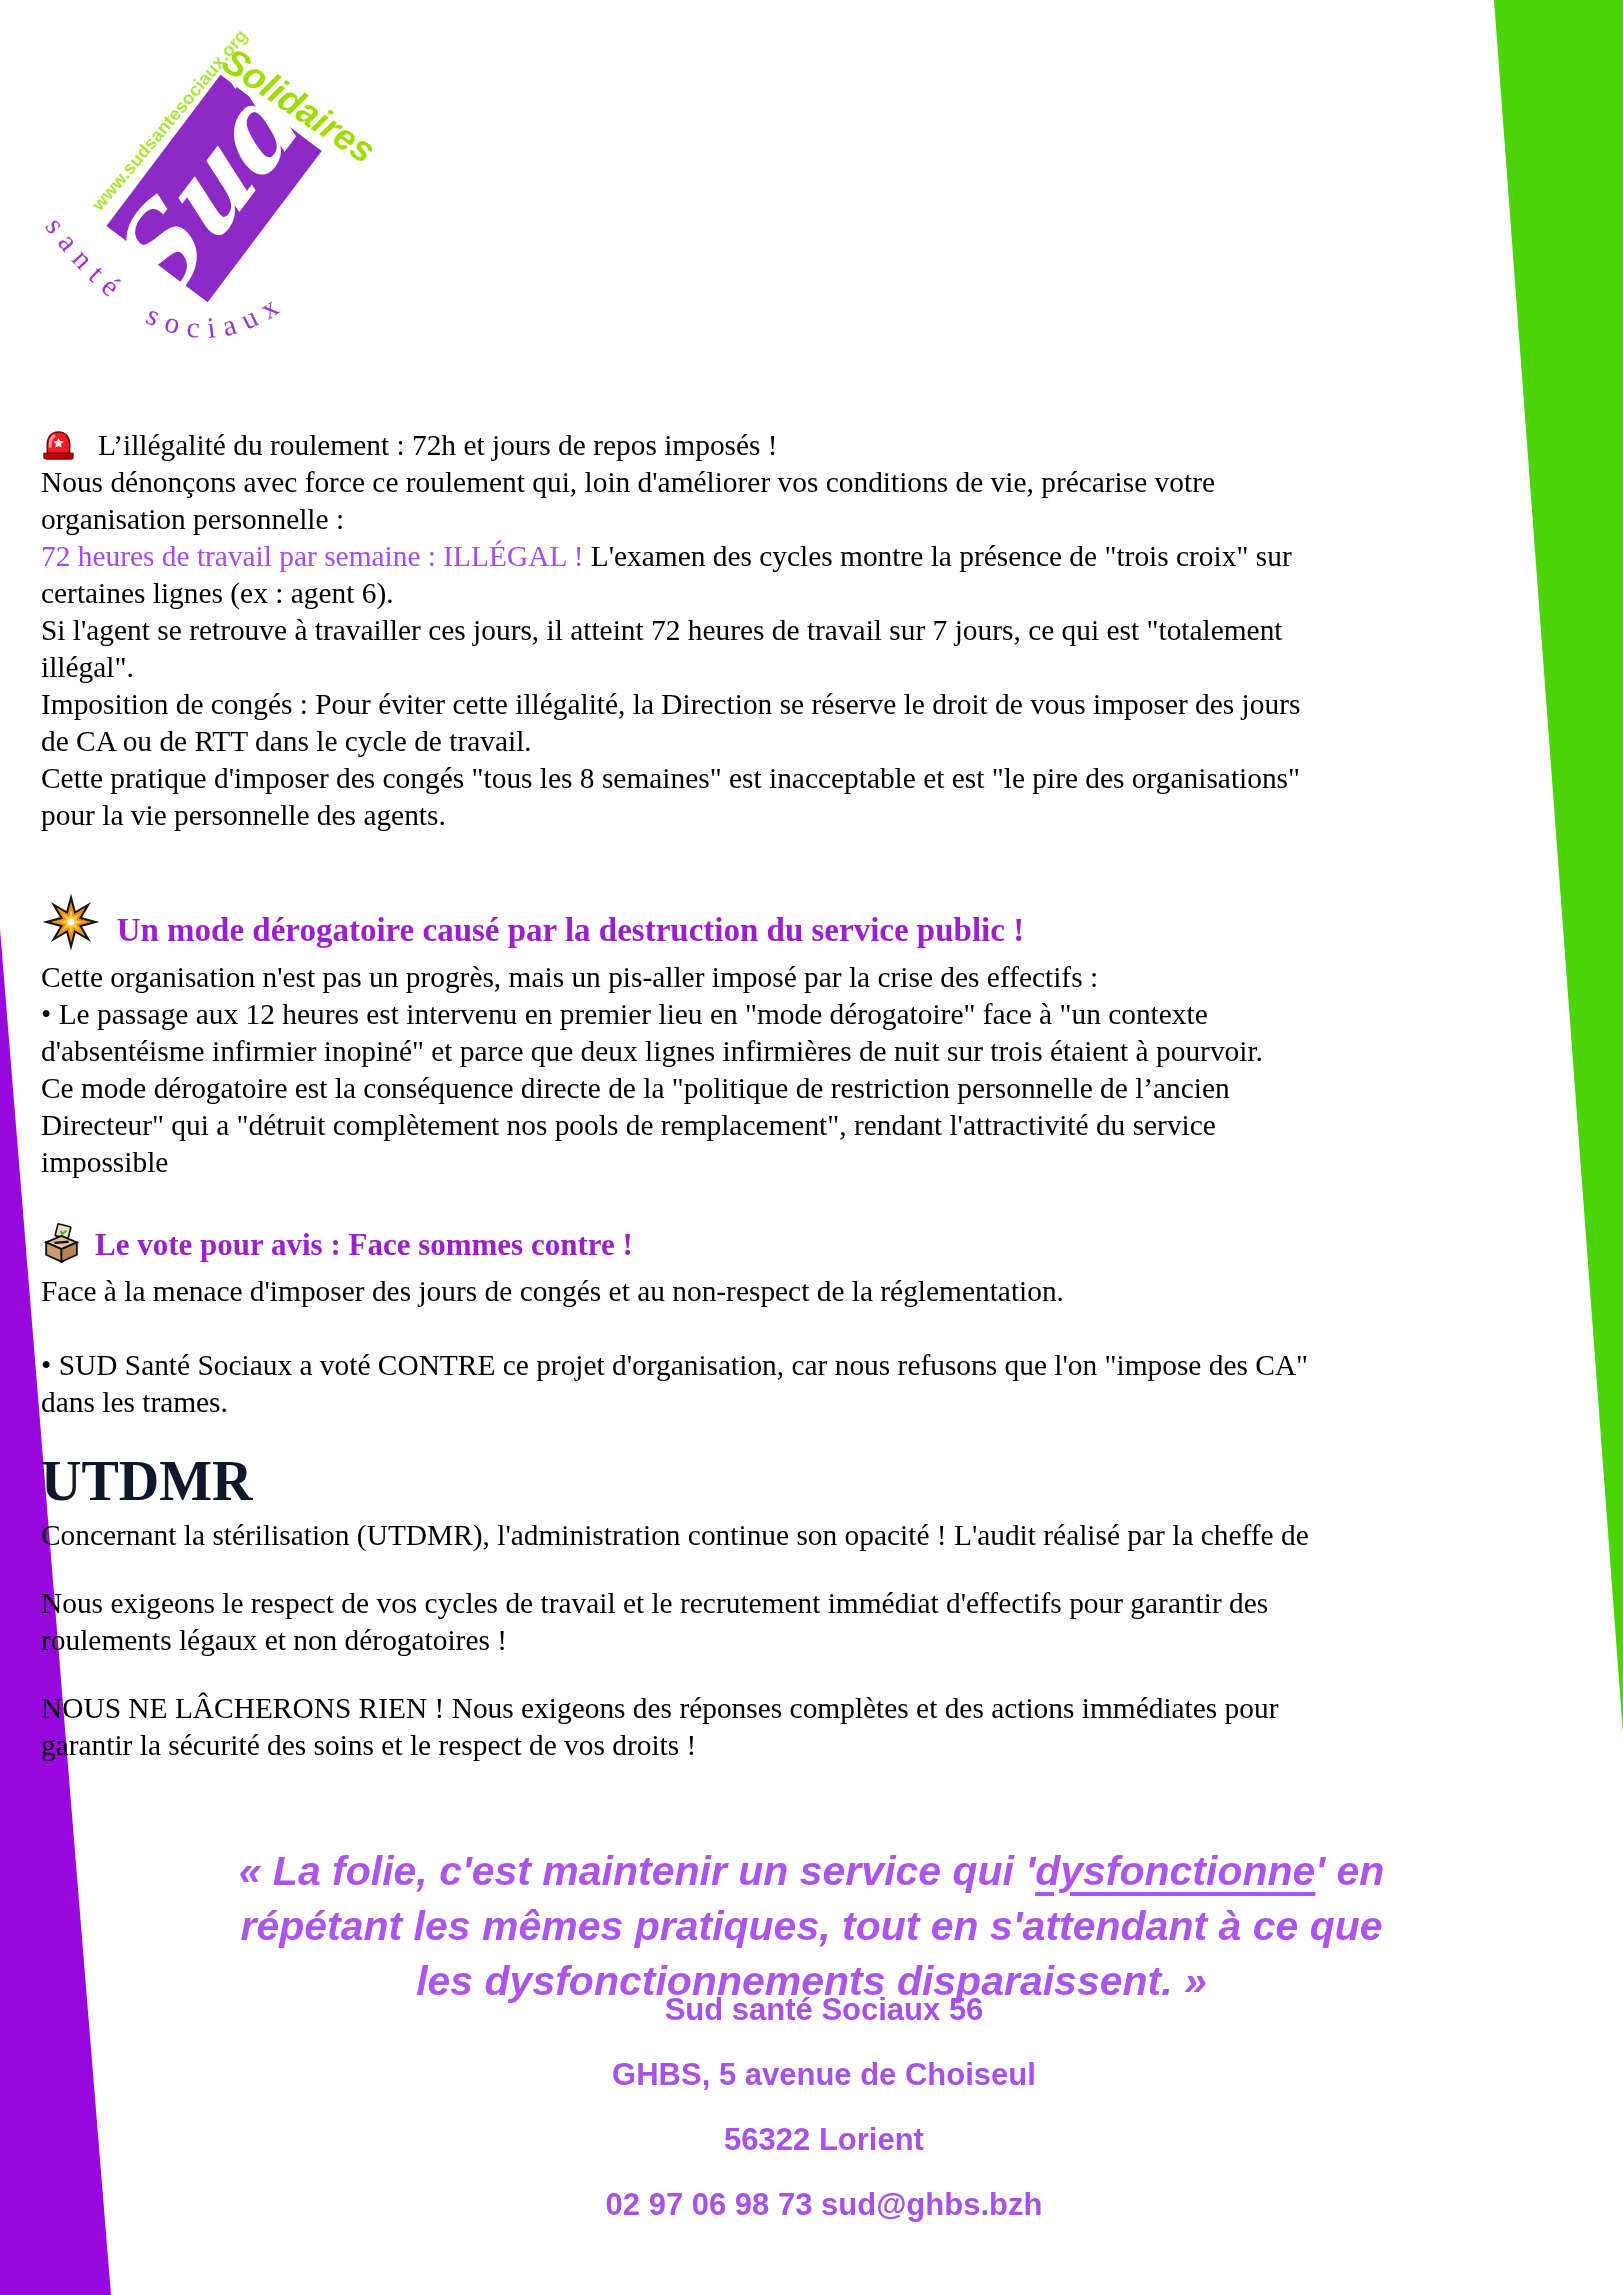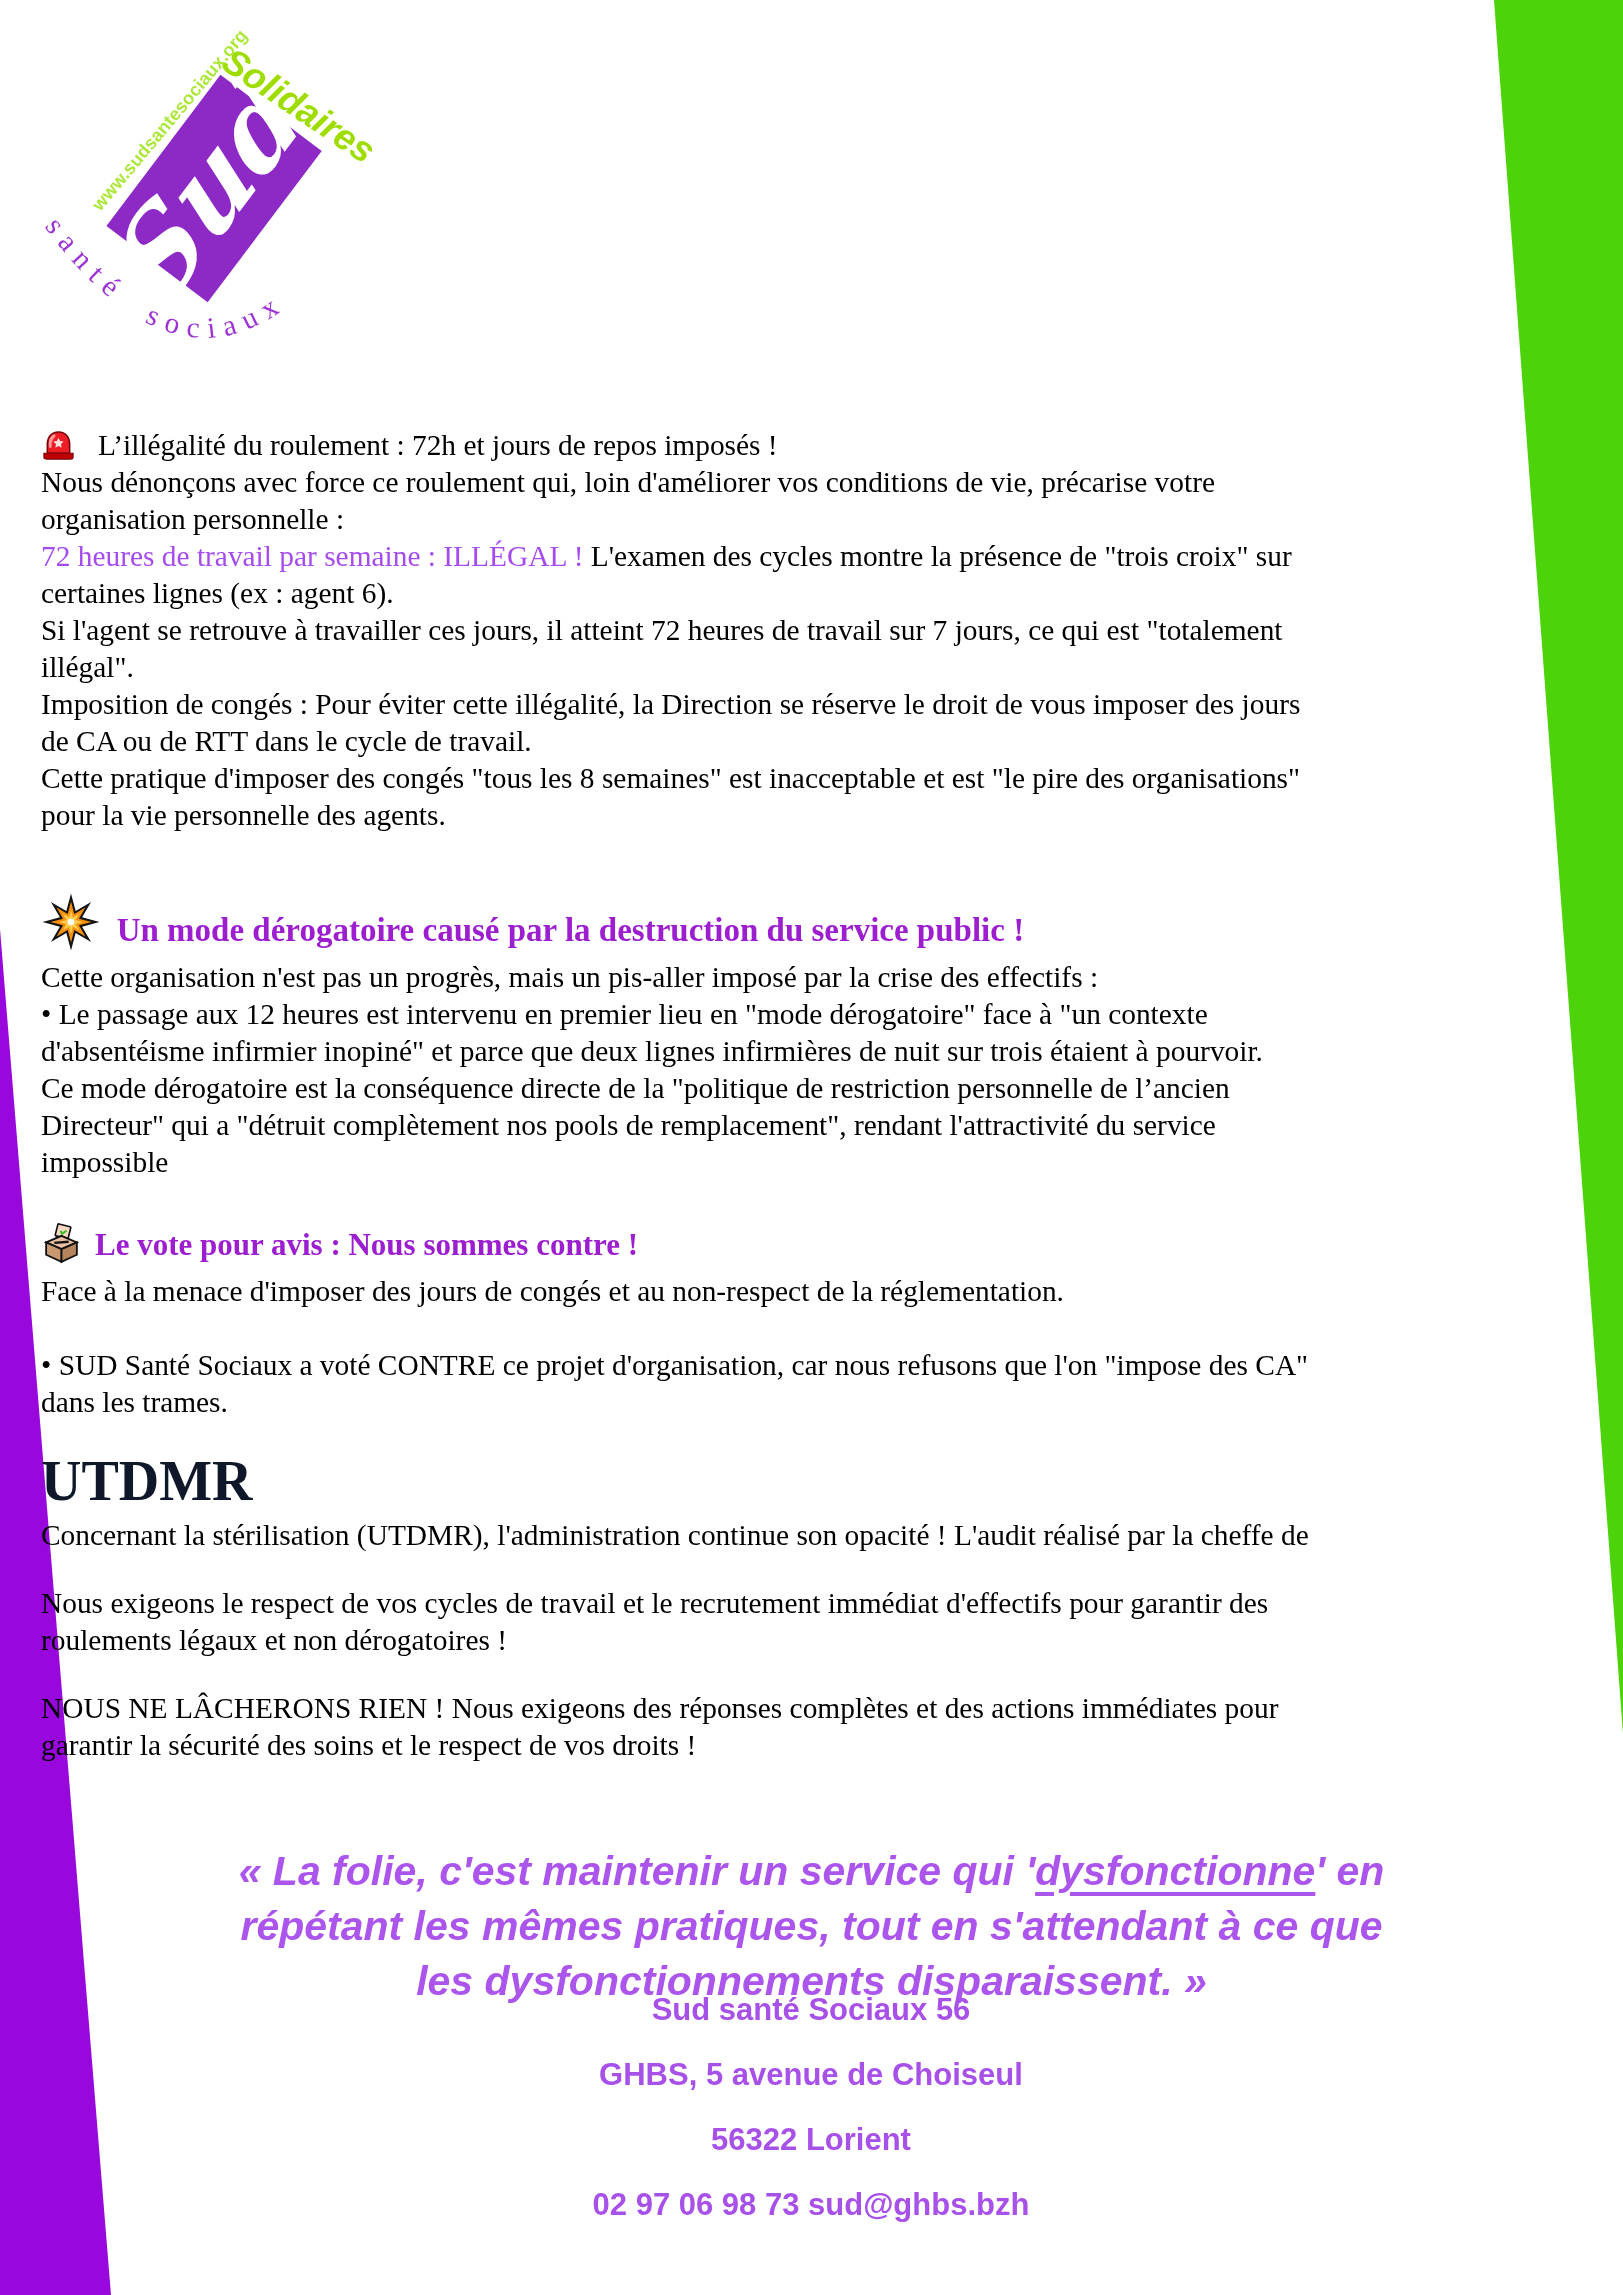--- a/index.html
+++ b/index.html
@@ -44,21 +44,21 @@
   .mt48 { margin-top:31px; }
 
   .quote {
     position:absolute; left:6.5px; top:1844px; width:1610px; text-align:center;
     font-family:"Liberation Sans", sans-serif; font-weight:bold; font-style:italic;
     font-size:41px; line-height:55px; color:#ab55ec;
   }
   .quote .under { text-decoration:underline; text-decoration-thickness:3.9px; text-underline-offset:6.5px; }
 
   .footer {
-    position:absolute; left:26px; top:1993px; width:1570px; text-align:center;
+    position:absolute; left:39px; top:1993px; width:1570px; text-align:center;
     font-family:"Liberation Sans", sans-serif; font-weight:bold;
     font-size:31px; line-height:34px; color:#a751e8;
   }
   .footer .f-line { margin-bottom:31px; }
 
   .icon { flex:0 0 auto; }
 </style>
 </head>
 <body>
 
@@ -122,21 +122,21 @@
 
     <div class="h-vote">
       <svg class="icon" width="41" height="43" viewBox="0 0 40 42">
         <rect x="15" y="2" width="13" height="12" rx="1" transform="rotate(14 21 8)" fill="#fcd9c4" stroke="#111111" stroke-width="1.6"></rect>
         <path d="M19 8 l2.2 2.5 3.5 -4" stroke="#35c021" stroke-width="2" fill="none" transform="rotate(14 21 8)"></path>
         <path d="M5 19 L20 12.5 L35 19 L20 25.5 Z" fill="#e9bfa4" stroke="#111111" stroke-width="1.8"></path>
         <path d="M13 19.4 L27 18.4" stroke="#111111" stroke-width="2.4"></path>
         <path d="M5 19 L5 31 L20 38 L20 25.5 Z" fill="#c99a72" stroke="#111111" stroke-width="1.8"></path>
         <path d="M35 19 L35 31 L20 38 L20 25.5 Z" fill="#b5835c" stroke="#111111" stroke-width="1.8"></path>
       </svg>
-      <span>Le vote pour avis : Nous sommes contre !</span>
+      <span>Le vote pour avis : Face sommes contre !</span>
     </div>
     <div class="line">Face à la menace d'imposer des jours de congés et au non-respect de la réglementation.</div>
     <div class="line mt-blank">• SUD Santé Sociaux a voté CONTRE ce projet d'organisation, car nous refusons que l'on "impose des CA"</div>
     <div class="line">dans les trames.</div>
 
     <div class="h-utdmr">UTDMR</div>
     <div class="line">Concernant la stérilisation (UTDMR), l'administration continue son opacité ! L'audit réalisé par la cheffe de</div>
     <div class="line mt48">Nous exigeons le respect de vos cycles de travail et le recrutement immédiat d'effectifs pour garantir des</div>
     <div class="line">roulements légaux et non dérogatoires !</div>
     <div class="line mt48">NOUS NE LÂCHERONS RIEN ! Nous exigeons des réponses complètes et des actions immédiates pour</div>

